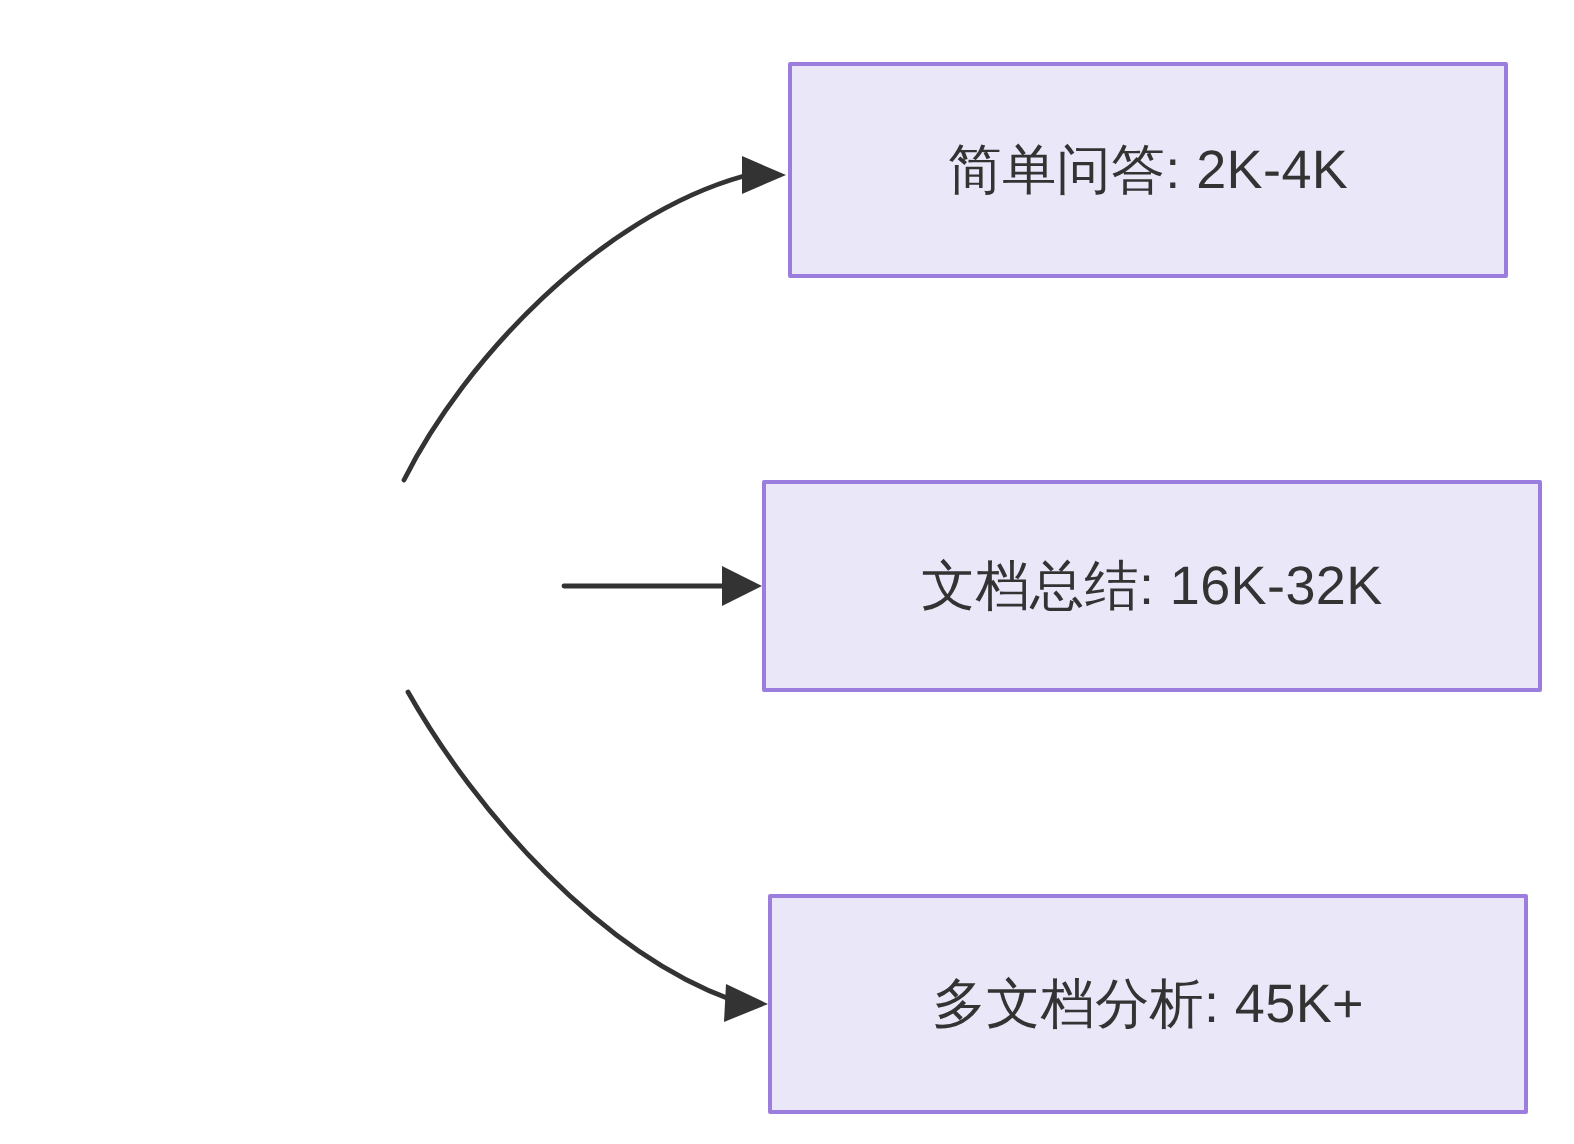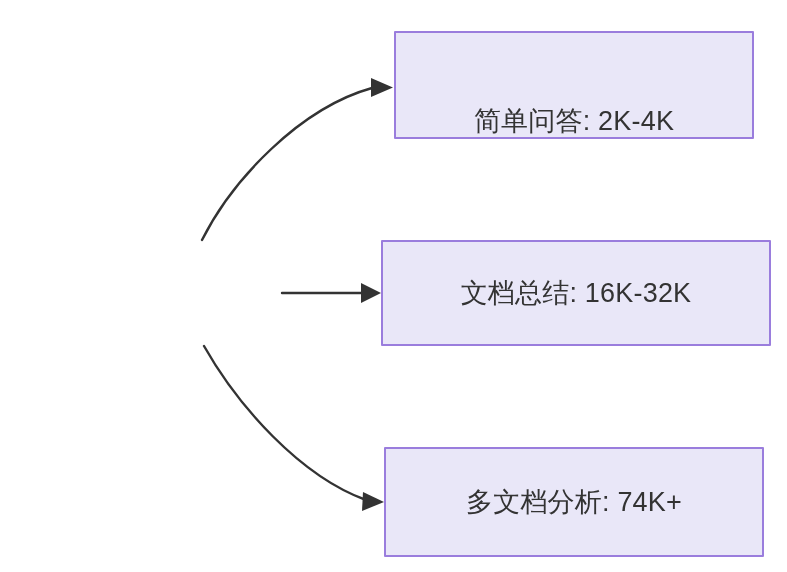--- a/index.html
+++ b/index.html
@@ -52,21 +52,20 @@
     left: 32px;
     top: 240px;
     width: 250px;
     height: 106px;
   }
   #node-qa {
     left: 394px;
     top: 31px;
     width: 360px;
     height: 108px;
-    align-items: flex-end;
   }
   #node-summary {
     left: 381px;
     top: 240px;
     width: 390px;
     height: 106px;
   }
   #node-multidoc {
     left: 384px;
     top: 447px;
@@ -110,16 +109,16 @@
 
   <div class="node" id="node-qa">
     <span class="node-label">简单问答: 2K-4K</span>
   </div>
 
   <div class="node" id="node-summary">
     <span class="node-label">文档总结: 16K-32K</span>
   </div>
 
   <div class="node" id="node-multidoc">
-    <span class="node-label">多文档分析: 74K+</span>
+    <span class="node-label">多文档分析: 45K+</span>
   </div>
 
 </div>
 
 </body></html>

